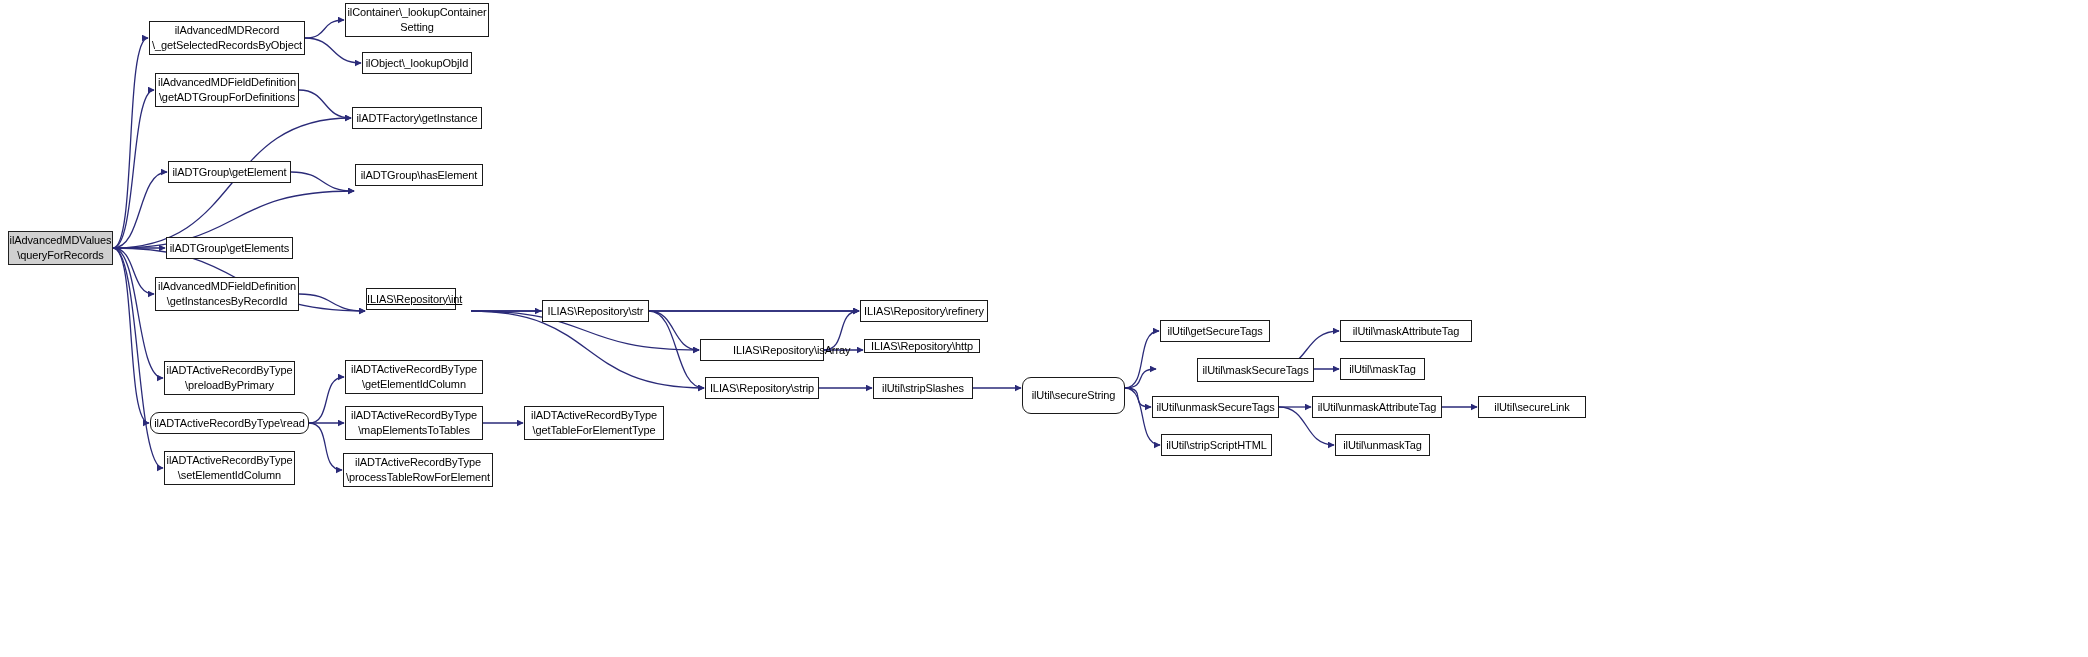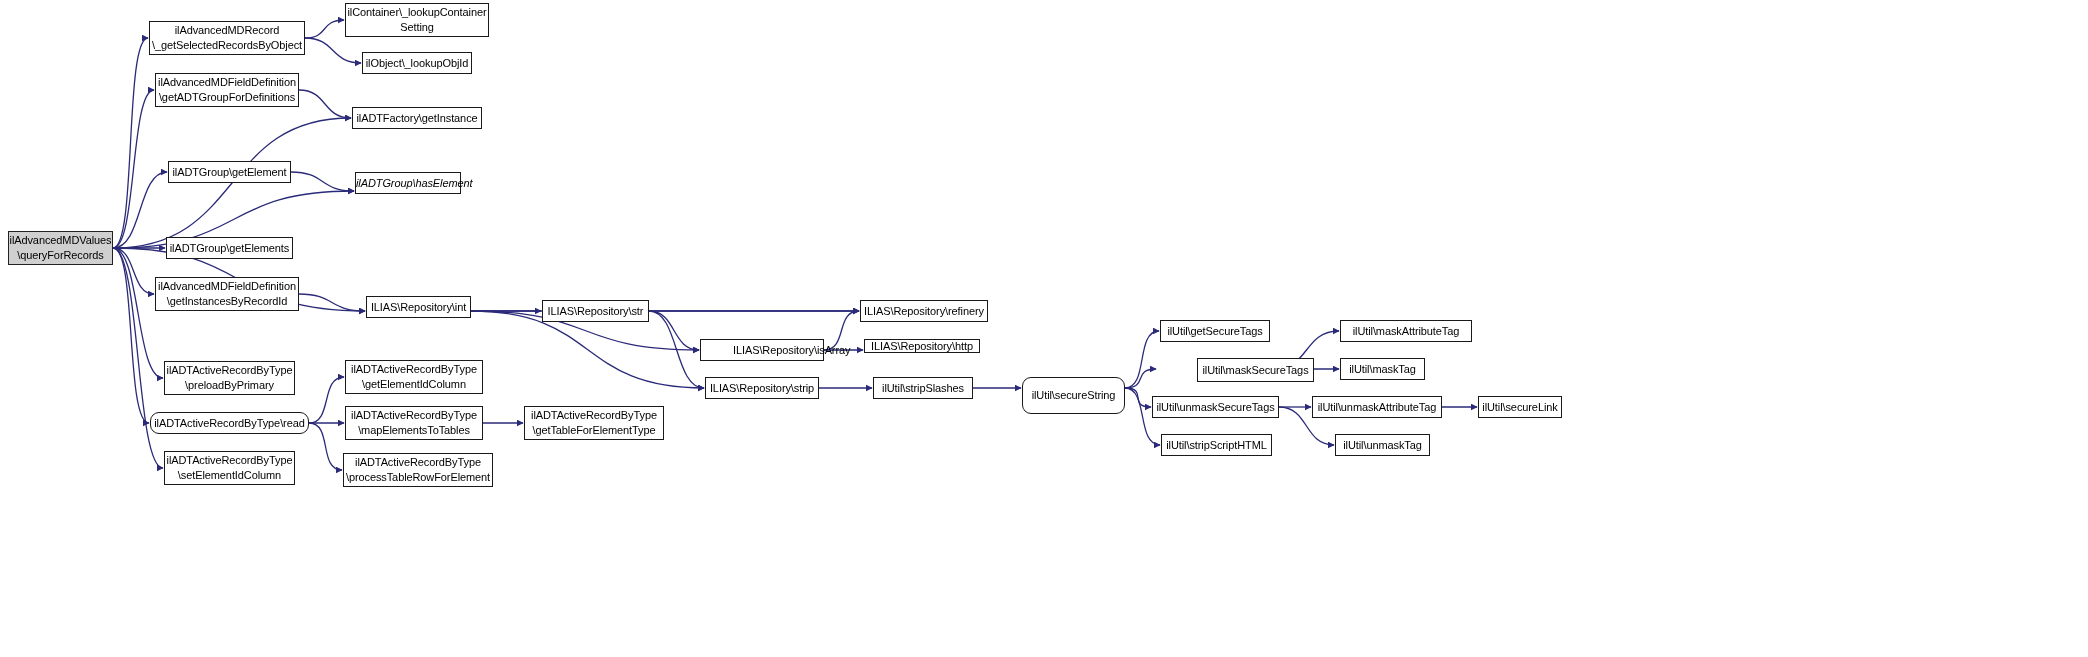--- a/index.html
+++ b/index.html
@@ -107,41 +107,41 @@
 \queryForRecords</span></div>
       <div class="node" style="left: 149px; top: 21px; width: 156px; height: 34px;"><span class="lbl">ilAdvancedMDRecord
 \_getSelectedRecordsByObject</span></div>
       <div class="node" style="left: 345px; top: 3px; width: 144px; height: 34px;"><span class="lbl">ilContainer\_lookupContainer
 Setting</span></div>
       <div class="node" style="left: 362px; top: 52px; width: 110px; height: 22px;"><span class="lbl">ilObject\_lookupObjId</span></div>
       <div class="node" style="left: 155px; top: 73px; width: 144px; height: 34px;"><span class="lbl">ilAdvancedMDFieldDefinition
 \getADTGroupForDefinitions</span></div>
       <div class="node" style="left: 352px; top: 107px; width: 130px; height: 22px;"><span class="lbl">ilADTFactory\getInstance</span></div>
       <div class="node" style="left: 168px; top: 161px; width: 123px; height: 22px;"><span class="lbl">ilADTGroup\getElement</span></div>
-      <div class="node" style="left: 355px; top: 172px; width: 106px; height: 22px; font-style: italic;"><span class="lbl">ilADTGroup\hasElement</span></div>
+      <div class="node" style="left: 355px; top: 164px; width: 128px; height: 22px;"><span class="lbl">ilADTGroup\hasElement</span></div>
       <div class="node" style="left: 166px; top: 237px; width: 127px; height: 22px;"><span class="lbl">ilADTGroup\getElements</span></div>
       <div class="node" style="left: 155px; top: 277px; width: 144px; height: 34px;"><span class="lbl">ilAdvancedMDFieldDefinition
 \getInstancesByRecordId</span></div>
-      <div class="node" style="left: 366px; top: 296px; width: 105px; height: 22px;"><span class="lbl">ILIAS\Repository\int</span></div>
+      <div class="node" style="left: 366px; top: 288px; width: 90px; height: 22px; text-decoration: underline;"><span class="lbl">ILIAS\Repository\int</span></div>
       <div class="node" style="left: 542px; top: 300px; width: 107px; height: 22px;"><span class="lbl">ILIAS\Repository\str</span></div>
       <div class="node" style="left: 860px; top: 300px; width: 128px; height: 22px;"><span class="lbl">ILIAS\Repository\refinery</span></div>
       <div class="node" style="left: 700px; top: 339px; width: 124px; height: 22px; padding-left: 32px;"><span class="lbl">ILIAS\Repository\isArray</span></div>
       <div class="node" style="left: 864px; top: 339px; width: 116px; height: 14px;"><span class="lbl">ILIAS\Repository\http</span></div>
       <div class="node" style="left: 705px; top: 377px; width: 114px; height: 22px;"><span class="lbl">ILIAS\Repository\strip</span></div>
       <div class="node" style="left: 873px; top: 377px; width: 100px; height: 22px;"><span class="lbl">ilUtil\stripSlashes</span></div>
       <div class="node" style="left: 1022px; top: 377px; width: 103px; height: 37px; border-radius: 9px;"><span class="lbl">ilUtil\secureString</span></div>
       <div class="node" style="left: 1160px; top: 320px; width: 110px; height: 22px;"><span class="lbl">ilUtil\getSecureTags</span></div>
       <div class="node" style="left: 1197px; top: 358px; width: 117px; height: 24px;"><span class="lbl">ilUtil\maskSecureTags</span></div>
       <div class="node" style="left: 1152px; top: 396px; width: 127px; height: 22px;"><span class="lbl">ilUtil\unmaskSecureTags</span></div>
       <div class="node" style="left: 1161px; top: 434px; width: 111px; height: 22px;"><span class="lbl">ilUtil\stripScriptHTML</span></div>
       <div class="node" style="left: 1340px; top: 320px; width: 132px; height: 22px;"><span class="lbl">ilUtil\maskAttributeTag</span></div>
       <div class="node" style="left: 1340px; top: 358px; width: 85px; height: 22px;"><span class="lbl">ilUtil\maskTag</span></div>
       <div class="node" style="left: 1312px; top: 396px; width: 130px; height: 22px;"><span class="lbl">ilUtil\unmaskAttributeTag</span></div>
       <div class="node" style="left: 1335px; top: 434px; width: 95px; height: 22px;"><span class="lbl">ilUtil\unmaskTag</span></div>
-      <div class="node" style="left: 1478px; top: 396px; width: 84px; height: 22px;"><span class="lbl">ilUtil\secureLink</span></div>
+      <div class="node" style="left: 1478px; top: 396px; width: 108px; height: 22px;"><span class="lbl">ilUtil\secureLink</span></div>
       <div class="node" style="left: 164px; top: 361px; width: 131px; height: 34px;"><span class="lbl">ilADTActiveRecordByType
 \preloadByPrimary</span></div>
       <div class="node" style="left: 150px; top: 412px; width: 159px; height: 22px; border-radius: 9px;"><span class="lbl">ilADTActiveRecordByType\read</span></div>
       <div class="node" style="left: 164px; top: 451px; width: 131px; height: 34px;"><span class="lbl">ilADTActiveRecordByType
 \setElementIdColumn</span></div>
       <div class="node" style="left: 345px; top: 360px; width: 138px; height: 34px;"><span class="lbl">ilADTActiveRecordByType
 \getElementIdColumn</span></div>
       <div class="node" style="left: 345px; top: 406px; width: 138px; height: 34px;"><span class="lbl">ilADTActiveRecordByType
 \mapElementsToTables</span></div>
       <div class="node" style="left: 524px; top: 406px; width: 140px; height: 34px;"><span class="lbl">ilADTActiveRecordByType

